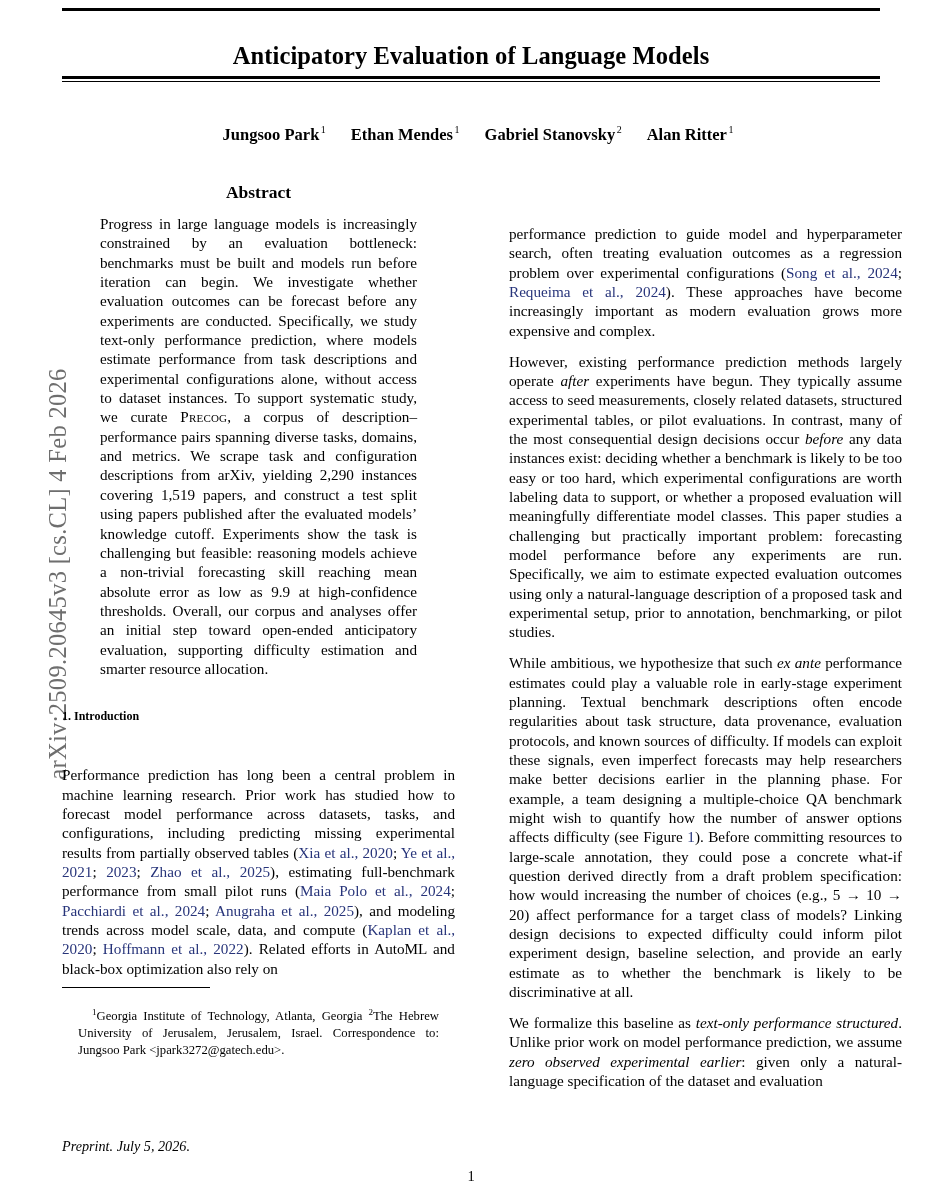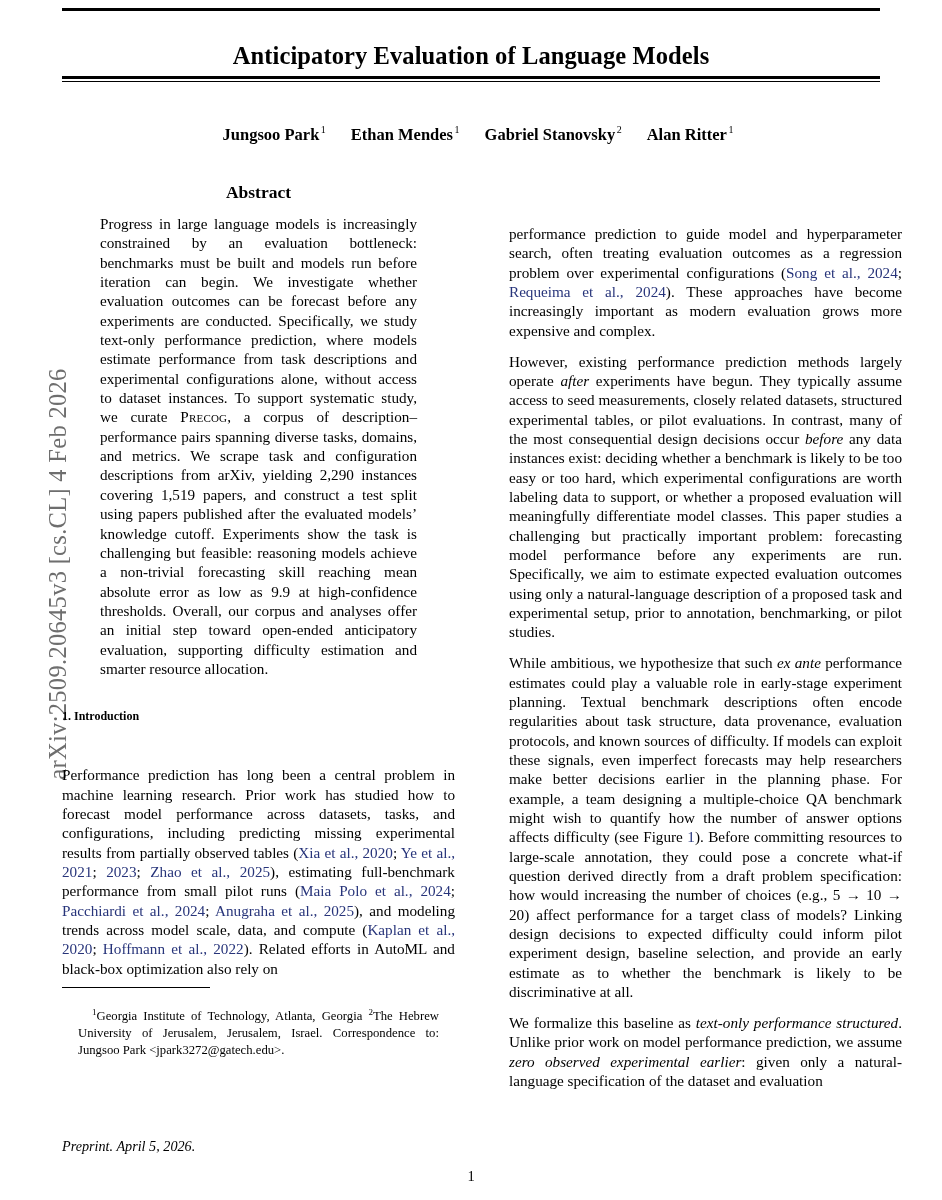--- a/index.html
+++ b/index.html
@@ -214,17 +214,17 @@
 
     <div class="col col-right">
       <div>
           <p class="para"><span>performance prediction to guide model and hyperparameter search, often treating evaluation outcomes as a regression problem over experimental configurations (</span><span class="cite">Song et al., 2024</span><span>; </span><span class="cite">Requeima et al., 2024</span><span>). These approaches have become increasingly important as modern evaluation grows more expensive and complex.</span></p>
           <p class="para"><span>However, existing performance prediction methods largely operate </span><em class="ital">after</em><span> experiments have begun. They typically assume access to seed measurements, closely related datasets, structured experimental tables, or pilot evaluations. In contrast, many of the most consequential design decisions occur </span><em class="ital">before</em><span> any data instances exist: deciding whether a benchmark is likely to be too easy or too hard, which experimental configurations are worth labeling data to support, or whether a proposed evaluation will meaningfully differentiate model classes. This paper studies a challenging but practically important problem: forecasting model performance before any experiments are run. Specifically, we aim to estimate expected evaluation outcomes using only a natural-language description of a proposed task and experimental setup, prior to annotation, benchmarking, or pilot studies.</span></p>
           <p class="para"><span>While ambitious, we hypothesize that such </span><em class="ital">ex ante</em><span> performance estimates could play a valuable role in early-stage experiment planning. Textual benchmark descriptions often encode regularities about task structure, data provenance, evaluation protocols, and known sources of difficulty. If models can exploit these signals, even imperfect forecasts may help researchers make better decisions earlier in the planning phase. For example, a team designing a multiple-choice QA benchmark might wish to quantify how the number of answer options affects difficulty (see Figure </span><span class="cite">1</span><span>). Before committing resources to large-scale annotation, they could pose a concrete what-if question derived directly from a draft problem specification: how would increasing the number of choices (e.g., 5 → 10 → 20) affect performance for a target class of models? Linking design decisions to expected difficulty could inform pilot experiment design, baseline selection, and provide an early estimate as to whether the benchmark is likely to be discriminative at all.</span></p>
           <p class="para"><span>We formalize this baseline as </span><em class="ital">text-only performance structured</em><span>. Unlike prior work on model performance prediction, we assume </span><em class="ital">zero observed experimental earlier</em><span>: given only a natural-language specification of the dataset and evaluation</span></p>
         </div>
     </div>
 
-    <div class="preprint-line">Preprint. April 5, 2026.</div>
+    <div class="preprint-line">Preprint. July 5, 2026.</div>
 
     <div class="page-number">1</div>
   </div>
 </div>
 
 </body></html>

